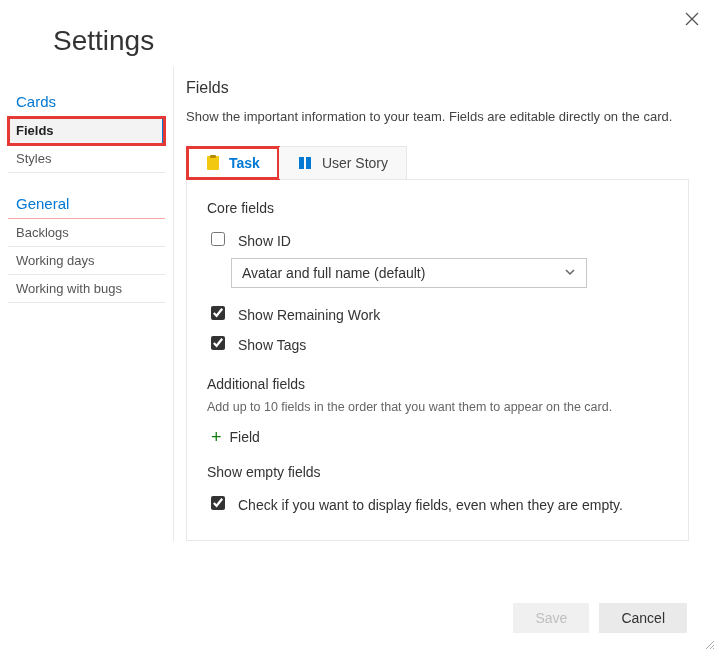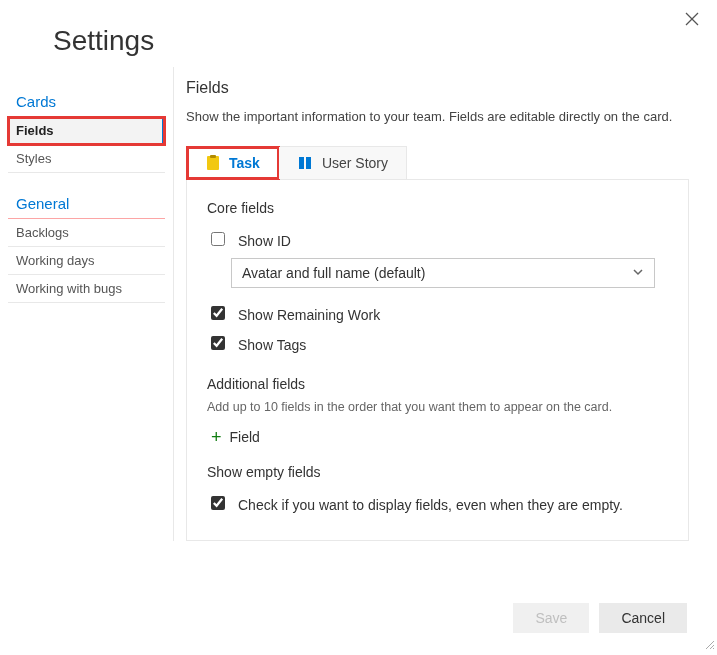--- a/index.html
+++ b/index.html
@@ -40,21 +40,21 @@
 
   
   .panel { border:1px solid #e8e8e8; padding: 16px 20px 22px 20px; }
   .sub-title { font-size:14px; color:#333; margin: 4px 0 8px 0; font-weight:400; }
   .sub-desc { font-size:12.5px; color:#666; margin: 2px 0 10px 0; }
 
   .chk-row { display:flex; align-items:flex-end; gap:10px; padding:5px 0; font-size:14px; color:#333; }
   .chk-row input[type=checkbox] { width:14px; height:14px; accent-color:#333; cursor:pointer; }
 
   .select-wrap { margin: 4px 0 10px 24px; }
-  .select-box { display:flex; align-items:center; justify-content:space-between; border:1px solid #c8c8c8; padding:6px 10px; width:424px; font-size:14px; color:#333; background:#fff; cursor:pointer; }
+  .select-box { display:flex; align-items:center; justify-content:space-between; border:1px solid #c8c8c8; padding:6px 10px; width:356px; font-size:14px; color:#333; background:#fff; cursor:pointer; }
   .select-box .chevron svg { width:12px; height:12px; stroke:#666; stroke-width:1.5; fill:none; }
 
   .section-gap { height: 14px; }
 
   .add-field { display:flex; align-items:center; gap:8px; padding:4px 0 0 4px; cursor:pointer; font-size:14px; color:#333; }
   .add-field .plus { color:#107c10; font-size:18px; font-weight:300; line-height:1; }
 
   
   .footer { position:absolute; bottom:22px; right:30px; display:flex; gap:10px; }
   .btn { padding:7px 22px; font-size:14px; border:none; cursor:pointer; }

